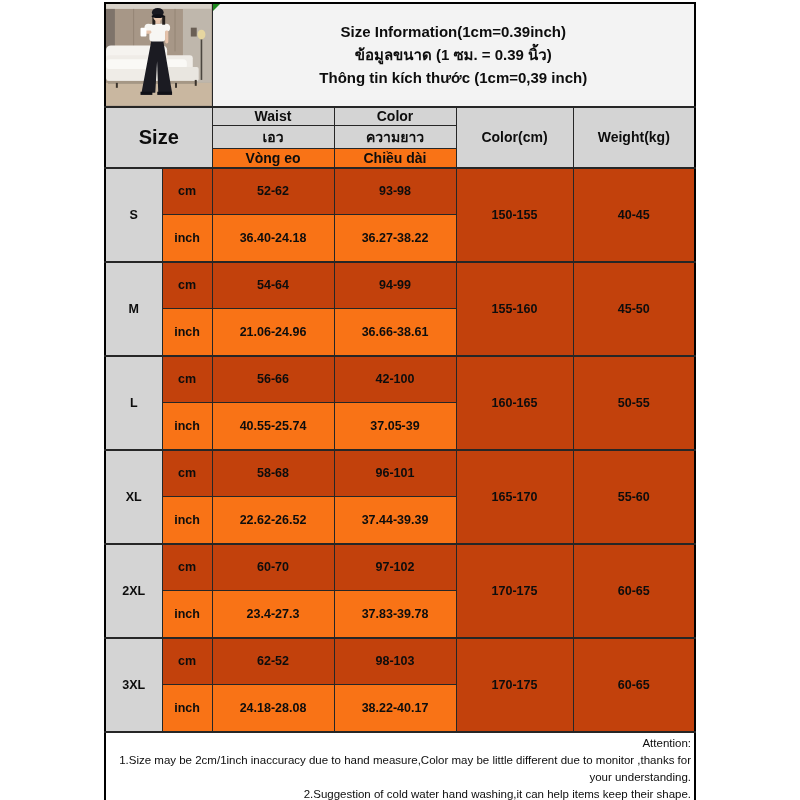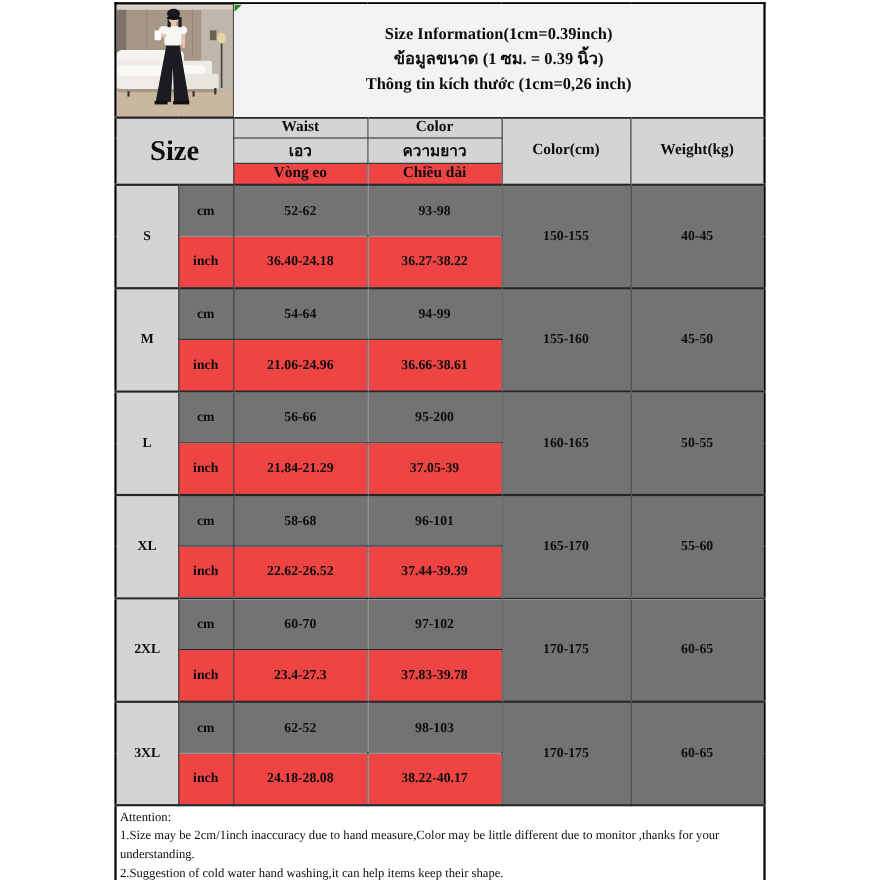--- a/index.html
+++ b/index.html
@@ -1,60 +1,60 @@
 <!DOCTYPE html>
 <html><head>
 <meta charset="utf-8">
 <style>
   html,body{margin:0;padding:0;background:#ffffff;}
   body{width:800px;height:800px;overflow:hidden;
        font-family:"Liberation Sans","DejaVu Sans",sans-serif;color:#0d0d0d;}
-  .sheet{position:relative;width:800px;height:800px;background:#ffffff;font-family:Liberation Serif, serif;}
+  .sheet{position:relative;width:800px;height:800px;background:#ffffff;}
 
   table.size-table{
     position:absolute;left:104px;top:2px;width:590px;
     border-collapse:collapse;table-layout:fixed;
     border:2px solid #000;
   }
   td{
     border:1px solid #262626;
     text-align:center;vertical-align:middle;
     font-size:12.5px;font-weight:bold;
     padding:0 2px;overflow:hidden;
   }
   tr.block-top > td{border-top-width:2px;}
   tr.header-top > td{border-top-width:2px;}
 
   .gray{background:#d4d4d4;}
-  .lite{background:#737373;}
-  .white{background:#ef4444;}
+  .lite{background:#c2410c;}
+  .white{background:#f97316;}
 
   .photo-cell{padding:0;background:#a79787;}
   .photo-cell svg{display:block;width:100%;height:100%;}
 
   .title-cell{
     position:relative;background:#f3f3f3;
     font-size:15px;font-weight:bold;line-height:1.55;
   }
   .corner-marker{
     position:absolute;left:0;top:0;width:0;height:0;
     border-top:7px solid #1f8a1f;border-right:7px solid transparent;
   }
 
-  .size-big{font-size:26px;font-weight:bold;}
+  .size-big{font-size:20px;font-weight:bold;}
   .hdr{font-size:14px;}
   .row-title{height:103px;}
   .row-hdr{height:19px;}
   .row-sub{height:47px;}
 
   .attention-cell{
     background:#ffffff;font-weight:normal;font-size:11.5px;line-height:1.5;
     vertical-align:top;padding:2px 3px 16px 3px;
   }
-  .attention-cell p{margin:0;text-align:left;}
+  .attention-cell p{margin:0;text-align:right;}
 </style>
 </head>
 <body>
 
 <div class="sheet">
   <table class="size-table">
     <colgroup>
       <col style="width:57px">
         <col style="width:50px">
       <col style="width:122px">
@@ -100,21 +100,21 @@
           <rect x="57" y="12" width="3" height="9" fill="#241f1c"></rect>
           <circle cx="52.5" cy="13" r="4.6" fill="#e9c7ae"></circle>
           <ellipse cx="52.5" cy="8.6" rx="6" ry="4.6" fill="#191920"></ellipse>
           <ellipse cx="52.8" cy="12.4" rx="6.6" ry="1.9" fill="#101016"></ellipse>
         </svg>
       </td>
       <td colspan="4" class="title-cell">
         <span class="corner-marker"></span>
         <div>Size Information(1cm=0.39inch)</div>
         <div>ข้อมูลขนาด (1 ซม. = 0.39 นิ้ว)</div>
-        <div>Thông tin kích thước (1cm=0,26 inch)</div>
+        <div>Thông tin kích thước (1cm=0,39 inch)</div>
       </td>
     </tr>
 
     <tr class="row-hdr header-top">
       <td colspan="2" rowspan="3" class="gray size-big">Size</td>
       <td class="gray hdr">Waist</td>
       <td class="gray hdr">Color</td>
       <td rowspan="3" class="gray hdr">Color(cm)</td>
       <td rowspan="3" class="gray hdr">Weight(kg)</td>
     </tr>
@@ -152,27 +152,27 @@
     <tr class="row-sub">
       <td class="white">inch</td>
       <td class="white">21.06-24.96</td>
       <td class="white">36.66-38.61</td>
     </tr>
 
     <tr class="row-sub block-top">
       <td rowspan="2" class="gray">L</td>
       <td class="lite">cm</td>
       <td class="lite">56-66</td>
-      <td class="lite">95-200</td>
+      <td class="lite">42-100</td>
       <td rowspan="2" class="lite">160-165</td>
       <td rowspan="2" class="lite">50-55</td>
     </tr>
     <tr class="row-sub">
       <td class="white">inch</td>
-      <td class="white">21.84-21.29</td>
+      <td class="white">40.55-25.74</td>
       <td class="white">37.05-39</td>
     </tr>
 
     <tr class="row-sub block-top">
       <td rowspan="2" class="gray">XL</td>
       <td class="lite">cm</td>
       <td class="lite">58-68</td>
       <td class="lite">96-101</td>
       <td rowspan="2" class="lite">165-170</td>
       <td rowspan="2" class="lite">55-60</td>

